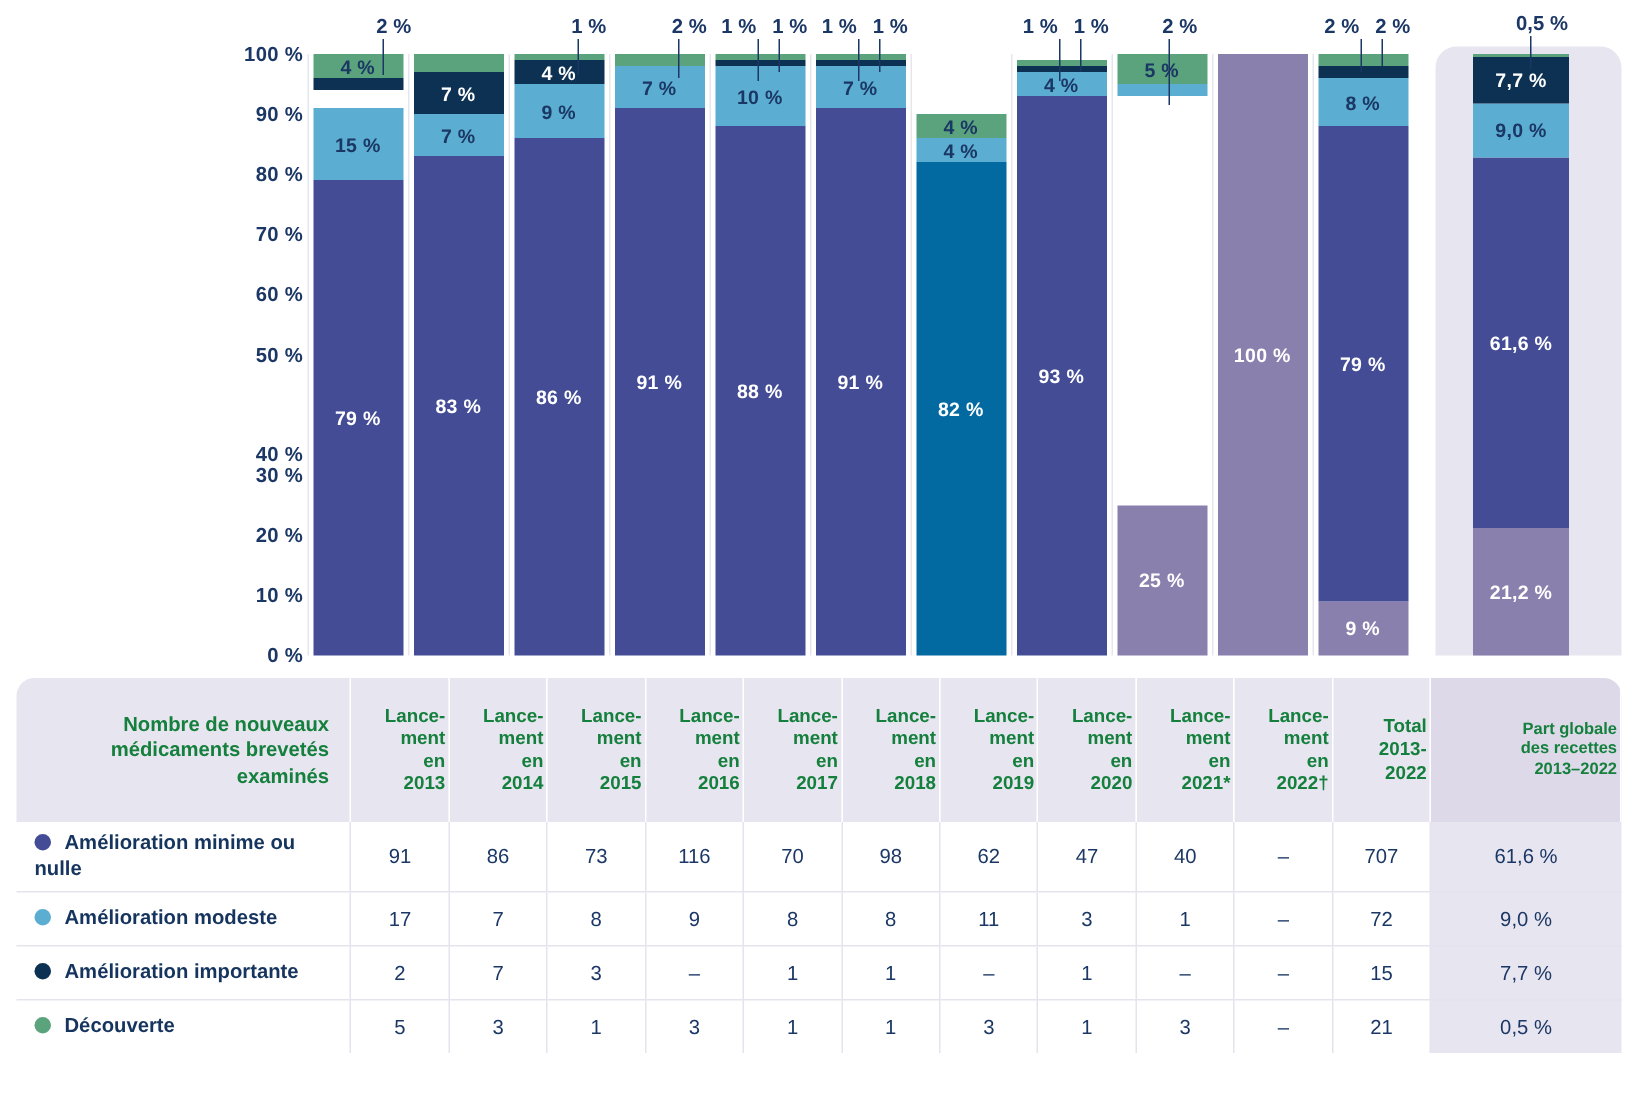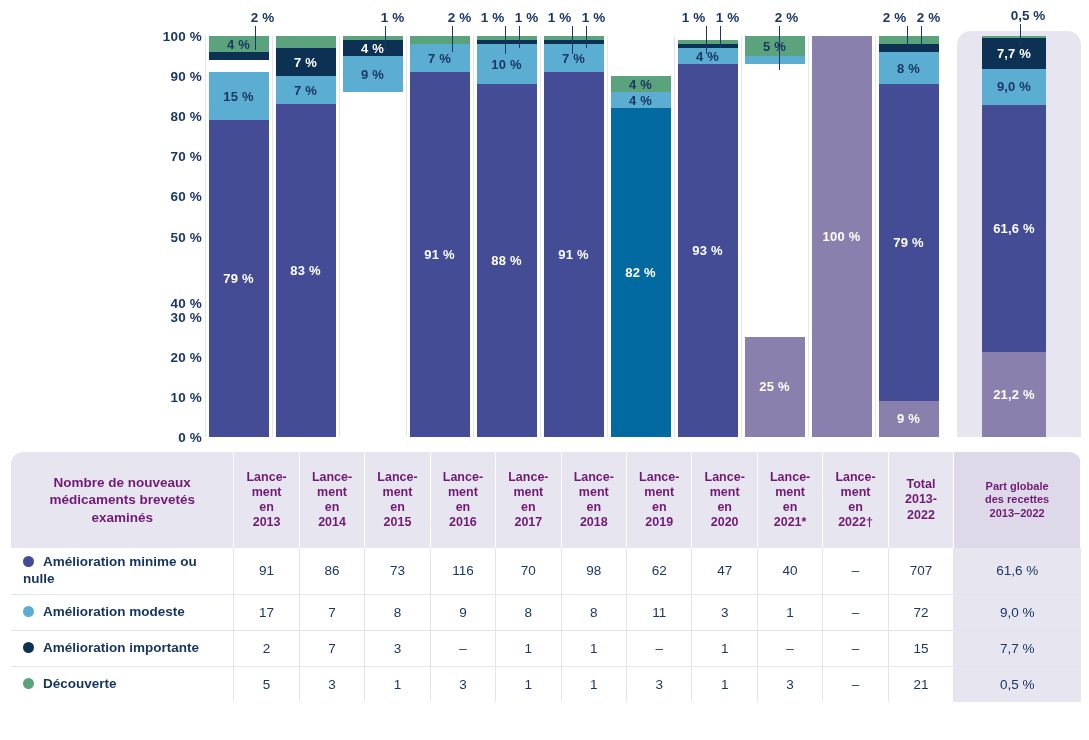--- a/index.html
+++ b/index.html
@@ -62,25 +62,25 @@
   }
 
   
   #table-wrap {
     position: absolute; left: 11px; top: 452px;
     width: 1070px; height: 283px;
   }
   table { border-collapse: collapse; width: 1070px; table-layout: fixed; }
   thead th {
     background: #e7e5ef;
-    color: #701a75;
+    color: #15803d;
     font-size: 12.5px; font-weight: 700;
     line-height: 1.22;
     padding: 10px 2px;
-    text-align: center;
+    text-align: right;
     vertical-align: middle;
     border-right: 1.5px solid #ffffff;
     height: 96px;
   }
   thead th.firsthead {
     border-radius: 12px 0 0 0;
     font-size: 13.5px;
     padding: 10px 14px;
     line-height: 1.3;
   }
@@ -158,20 +158,23 @@
           <div class="seg dark-text" style="background: rgb(91, 174, 209); height: 28.07px; bottom: 332.83px;">
             <span style="color: rgb(27, 55, 101);">7 %</span>
           </div>
           <div class="seg light-text" style="background: rgb(13, 49, 83); height: 28.07px; bottom: 360.9px;">
             <span>7 %</span>
           </div>
           <div class="seg dark-text" style="background: rgb(91, 163, 124); height: 12.03px; bottom: 388.97px;"></div>
         </div>
         <div class="col" style="left: 134px; width: 67px;"></div>
         <div class="bar" style="width: 60px; height: 401px; left: 167.5px; position: absolute; bottom: 0px;">
+          <div class="seg light-text" style="background: rgb(67, 76, 149); height: 344.86px; bottom: 0px;">
+            <span>86 %</span>
+          </div>
           <div class="seg dark-text" style="background: rgb(91, 174, 209); height: 36.09px; bottom: 344.86px;">
             <span style="color: rgb(27, 55, 101);">9 %</span>
           </div>
           <div class="seg light-text" style="background: rgb(13, 49, 83); height: 16.04px; bottom: 380.95px;">
             <span>4 %</span>
           </div>
           <div class="seg dark-text" style="background: rgb(91, 163, 124); height: 4.01px; bottom: 396.99px;"></div>
         </div>
         <div class="col" style="left: 201px; width: 67px;"></div>
         <div class="bar" style="width: 60px; height: 401px; left: 234.5px; position: absolute; bottom: 0px;">

